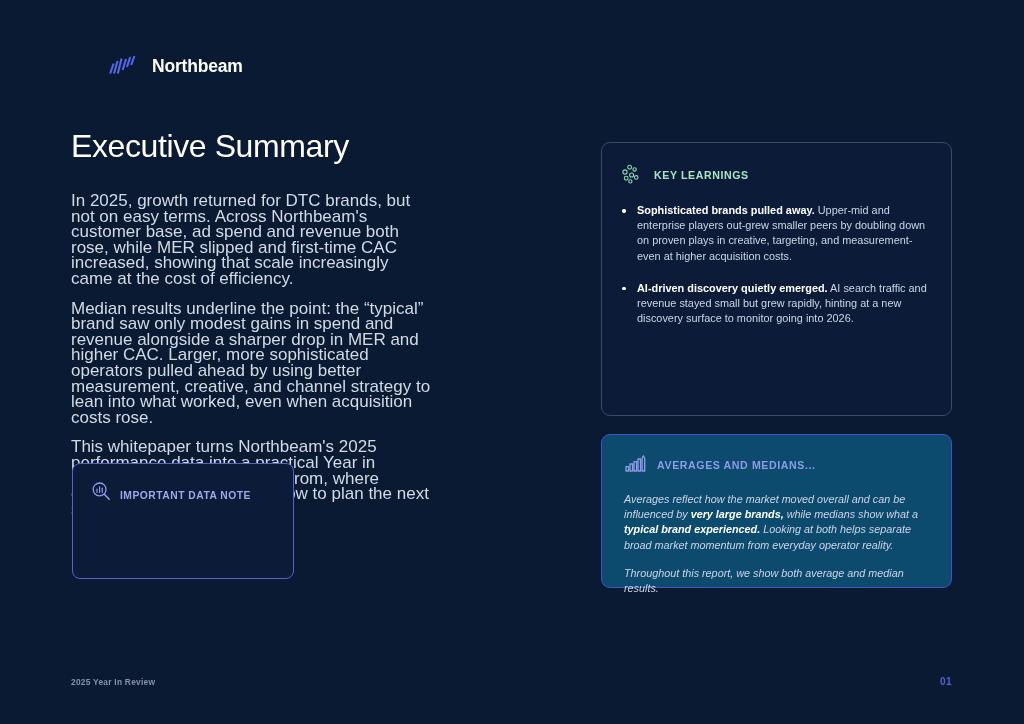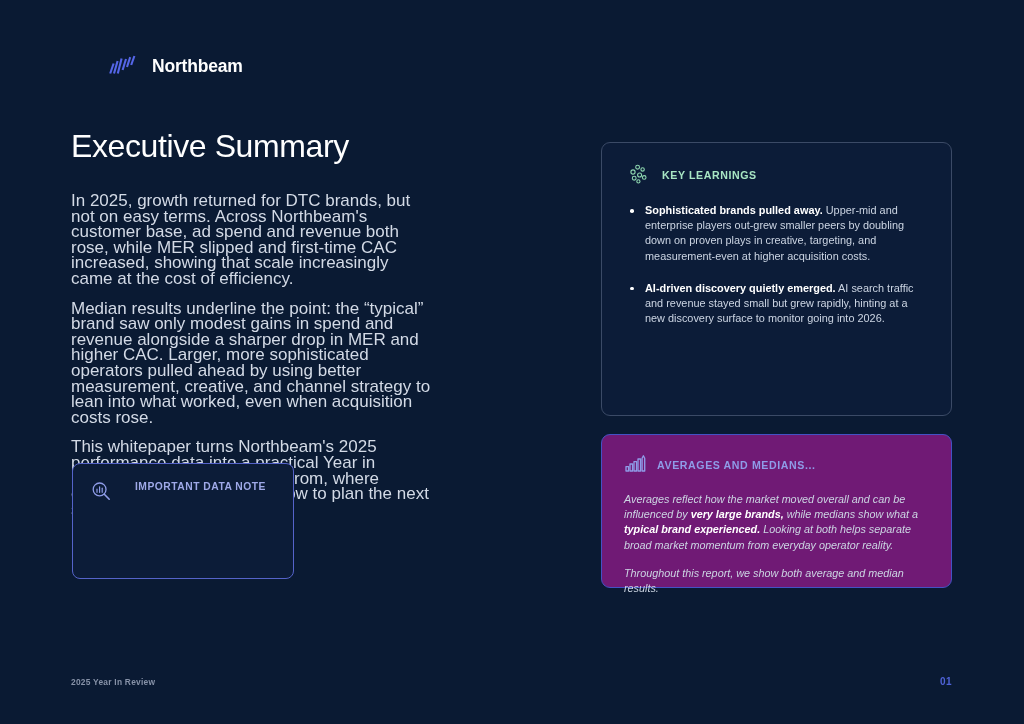--- a/index.html
+++ b/index.html
@@ -73,22 +73,22 @@
     top: 463px;
     width: 222px;
     height: 116px;
     border: 1px solid #5563c9;
     border-radius: 8px;
     background: #0c1c38;
     padding: 17px 18px 0 18px;
   }
   .note-head {
     display: flex;
-    align-items: flex-start;
-    gap: 24px;
+    align-items: flex-end;
+    gap: 9px;
     margin-bottom: 20px;
   }
   .note-head-label {
     color: #9fa9e8;
     font-size: 10.3px;
     font-weight: bold;
     letter-spacing: 0.5px;
   }
   .note-body {
     color: #eef1f7;
@@ -101,31 +101,31 @@
   
   .kl-card {
     position: absolute;
     left: 601px;
     top: 142px;
     width: 351px;
     height: 274px;
     border: 1px solid #3b4a66;
     border-radius: 9px;
     background: #0c1c38;
-    padding: 20px 22px 0 26px;
+    padding: 20px 22px 0 18px;
   }
   .am-card {
     position: absolute;
     left: 601px;
     top: 434px;
     width: 351px;
     height: 154px;
     border: 1px solid #4452c4;
     border-radius: 9px;
-    background: #701a75;
+    background: #0c4a6e;
     padding: 19px 22px 9px 22px;
   }
 
   .card-head {
     display: flex;
     align-items: center;
     gap: 10px;
     margin-bottom: 16px;
   }
   .card-head-label {

